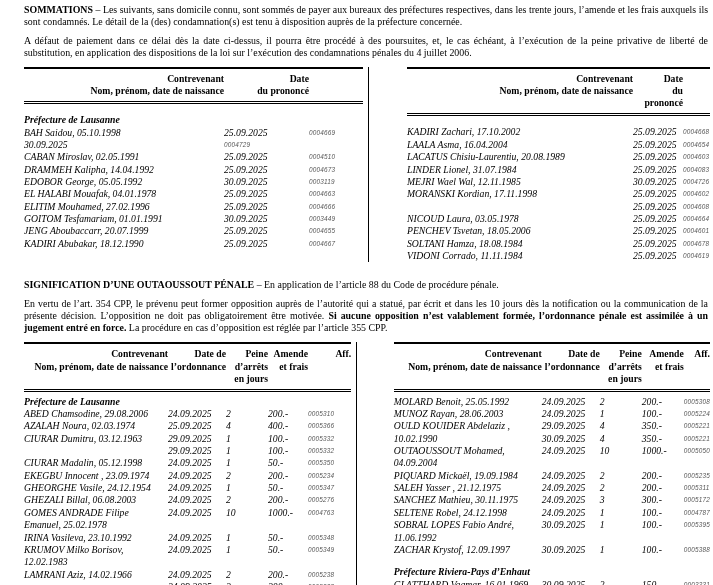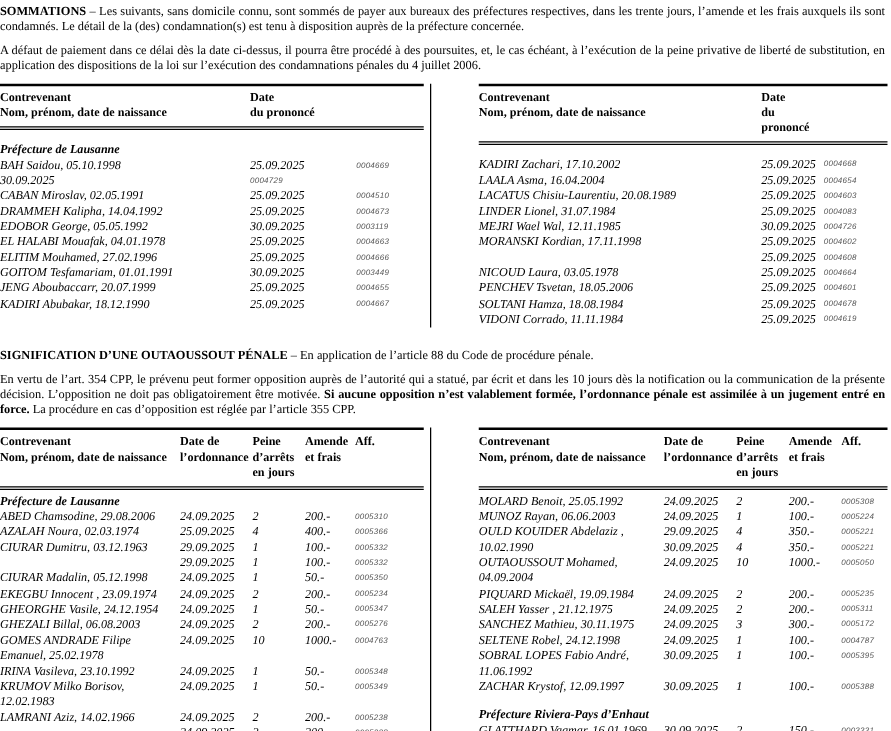--- a/index.html
+++ b/index.html
@@ -1,33 +1,33 @@
 <!DOCTYPE html>
 <html><head>
 <meta charset="utf-8">
 <style>
   html,body { margin:0; padding:0; background:#fff; }
   .page {
     position:relative; width:713px; height:585px; box-sizing:border-box;
     background:#fff; color:#000; overflow:hidden;
     font-family:"Liberation Serif", serif;
-    padding:2px 3px 0 0;
+    padding:2px 3px 0 24px;
   }
   .para { text-align:justify; font-size:9.9px; line-height:12.3px; margin:2px 2px 6px 0; }
   .para b { font-weight:bold; }
   .sec2 { margin-top:17px; }
   .tables-block { display:flex; margin-top:8px; align-items:stretch; }
   .tcol-left  { width:339px; }
   .gap1 { width:5px; }
   .vdiv { width:1px; background:#000; }
   .gap2 { width:38px; }
   .tcol-right { flex:1; }
   .table { border-top:2px solid #000; }
   .thead { font-weight:bold; font-size:9.7px; line-height:12.1px; padding:4px 0 4px; border-bottom:3px double #000; }
-  .thead > div { overflow:hidden; }
+  .thead > div { overflow:hidden;text-align:right; }
   .g-top-l .thead, .g-top-l .trow { display:grid; grid-template-columns:200px 85px 1fr; }
   .g-top-r .thead, .g-top-r .trow { display:grid; grid-template-columns:226px 50px 1fr; }
   .g-bot-l .thead, .g-bot-l .trow { display:grid; grid-template-columns:144px 58px 42px 40px 1fr; }
   .g-bot-r .thead, .g-bot-r .trow { display:grid; grid-template-columns:148px 58px 42px 42px 1fr; }
   .tbody { font-size:9.7px; line-height:12.35px;font-style:italic; }
   .tbody.pad-lg { padding-top:10px; }
   .tbody.pad-sm { padding-top:4px; }
   .section { font-weight:bold; white-space:nowrap; }
   .tbody .section:not(:first-child) { margin-top:10px; }
   .cell { white-space:nowrap; overflow:visible; }
@@ -576,21 +576,21 @@
               </div>
               <div class="cell amount">
                 <div>200.-</div>
               </div>
               <div class="cell aff">
                 <div>0005308</div>
               </div>
             </div>
             <div class="trow">
               <div class="cell name">
-                <div>MUNOZ Rayan, 06.06.2003</div>
+                <div>MUNOZ Rayan, 28.06.2003</div>
               </div>
               <div class="cell date">
                 <div>24.09.2025</div>
               </div>
               <div class="cell days">
                 <div>1</div>
               </div>
               <div class="cell amount">
                 <div>100.-</div>
               </div>

